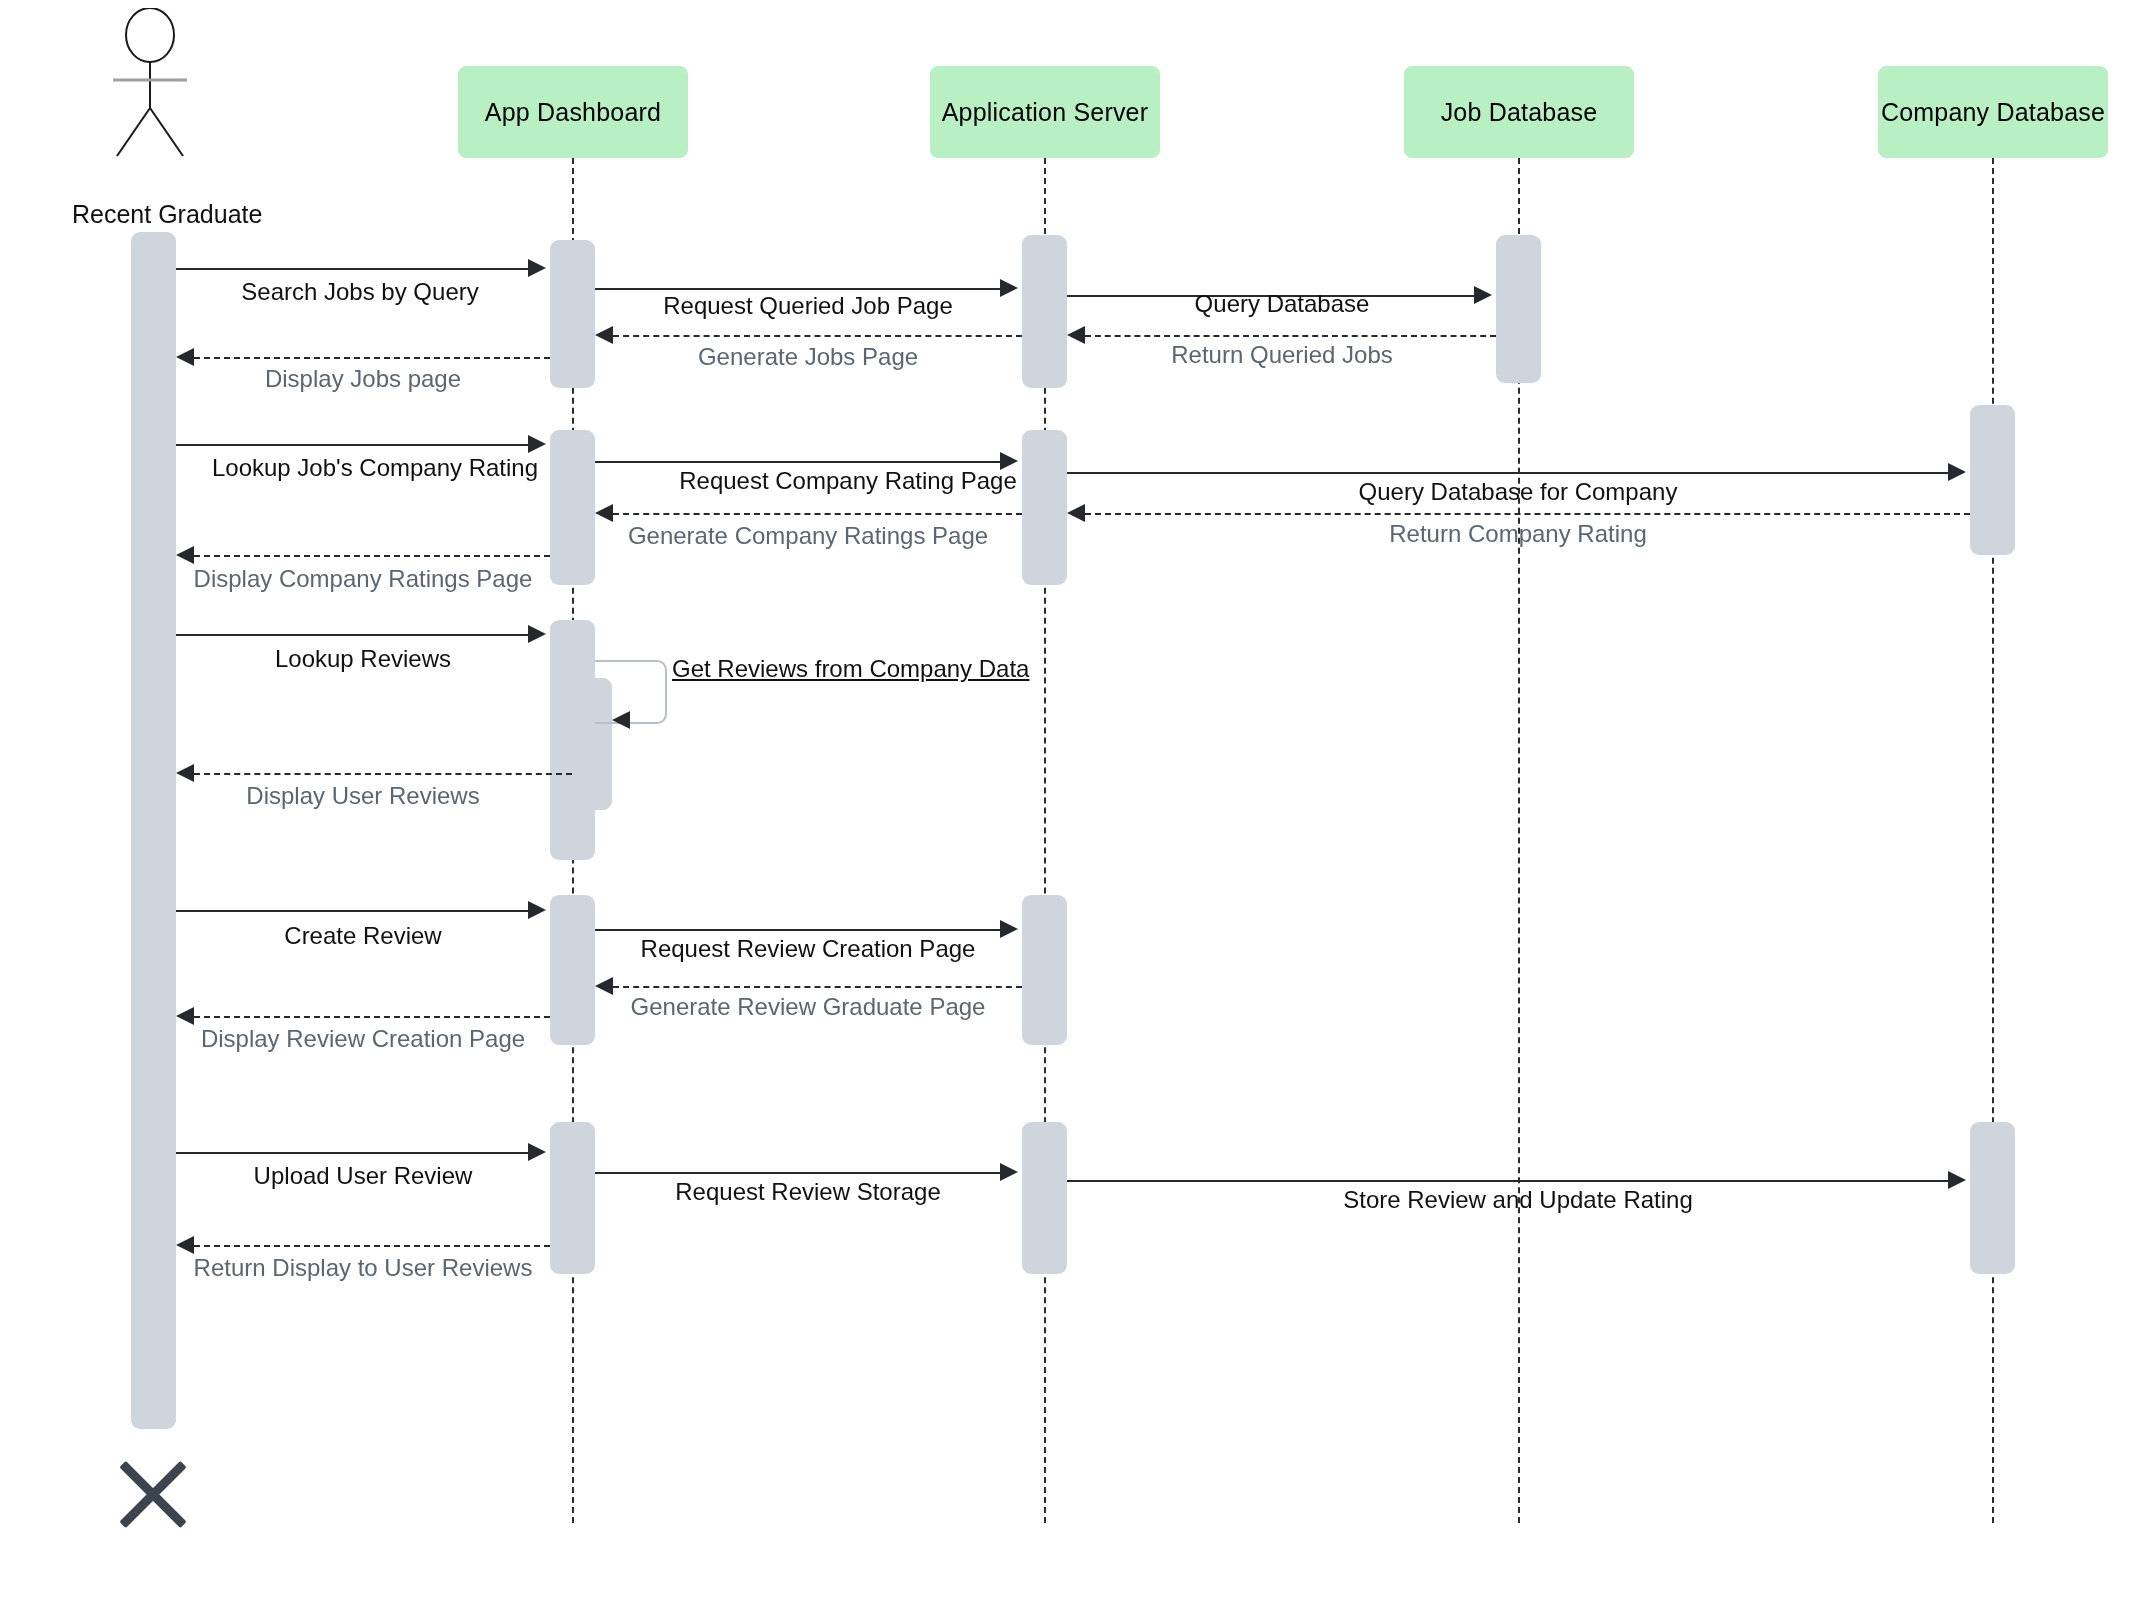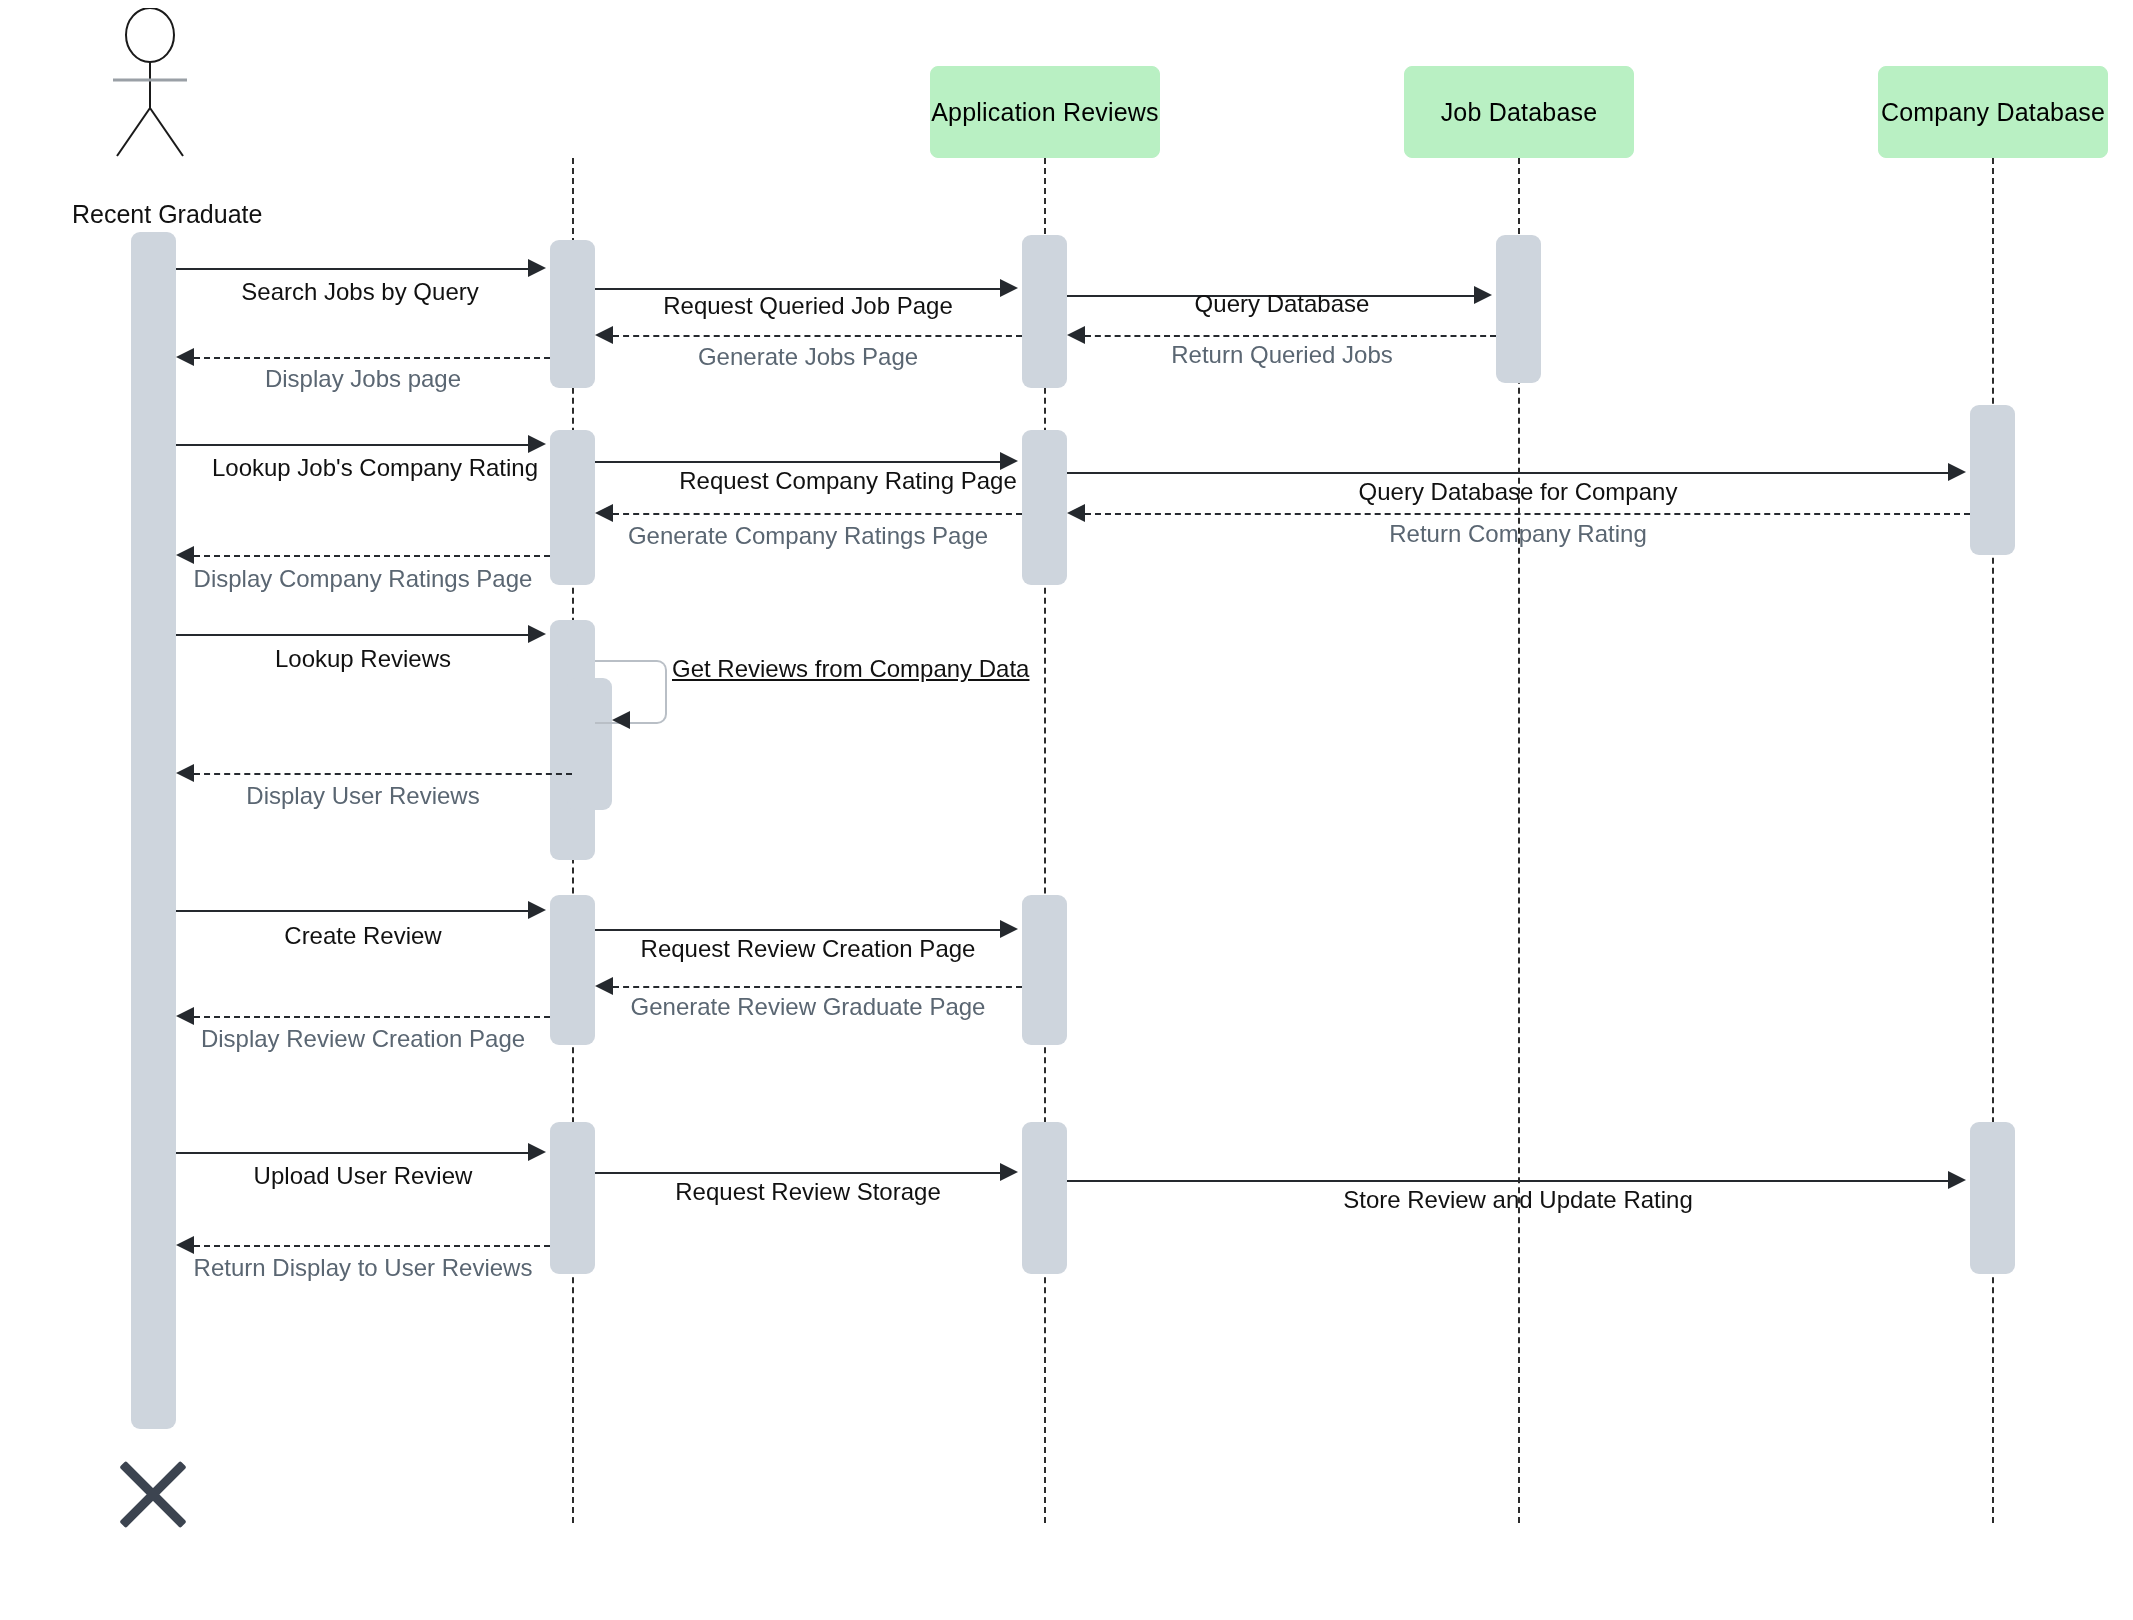--- a/index.html
+++ b/index.html
@@ -64,22 +64,25 @@
   </svg>
   <div class="actor-label" style="left:72px;top:200px;">Recent Graduate</div>
 
   <div class="act" style="left:131px;top:232px;width:45px;height:1197px;"></div>
 
   <div class="destroy" style="left:110px;top:1452px;width:86px;height:86px;">
     <i class="a"></i>
       <i class="b"></i>
   </div>
 
+  <div class="pbox" style="left:458px;top:66px;width:230px;height:92px;">
+    <span>App Dashboard</span>
+  </div>
   <div class="pbox" style="left:930px;top:66px;width:230px;height:92px;">
-    <span>Application Reviews</span>
+    <span>Application Server</span>
   </div>
   <div class="pbox" style="left:1404px;top:66px;width:230px;height:92px;">
     <span>Job Database</span>
   </div>
   <div class="pbox" style="left:1878px;top:66px;width:230px;height:92px;">
     <span>Company Database</span>
   </div>
 
   <div class="lifeline" style="left:572px;top:158px;height:1365px;"></div>
   <div class="lifeline" style="left:1044px;top:158px;height:1365px;"></div>

